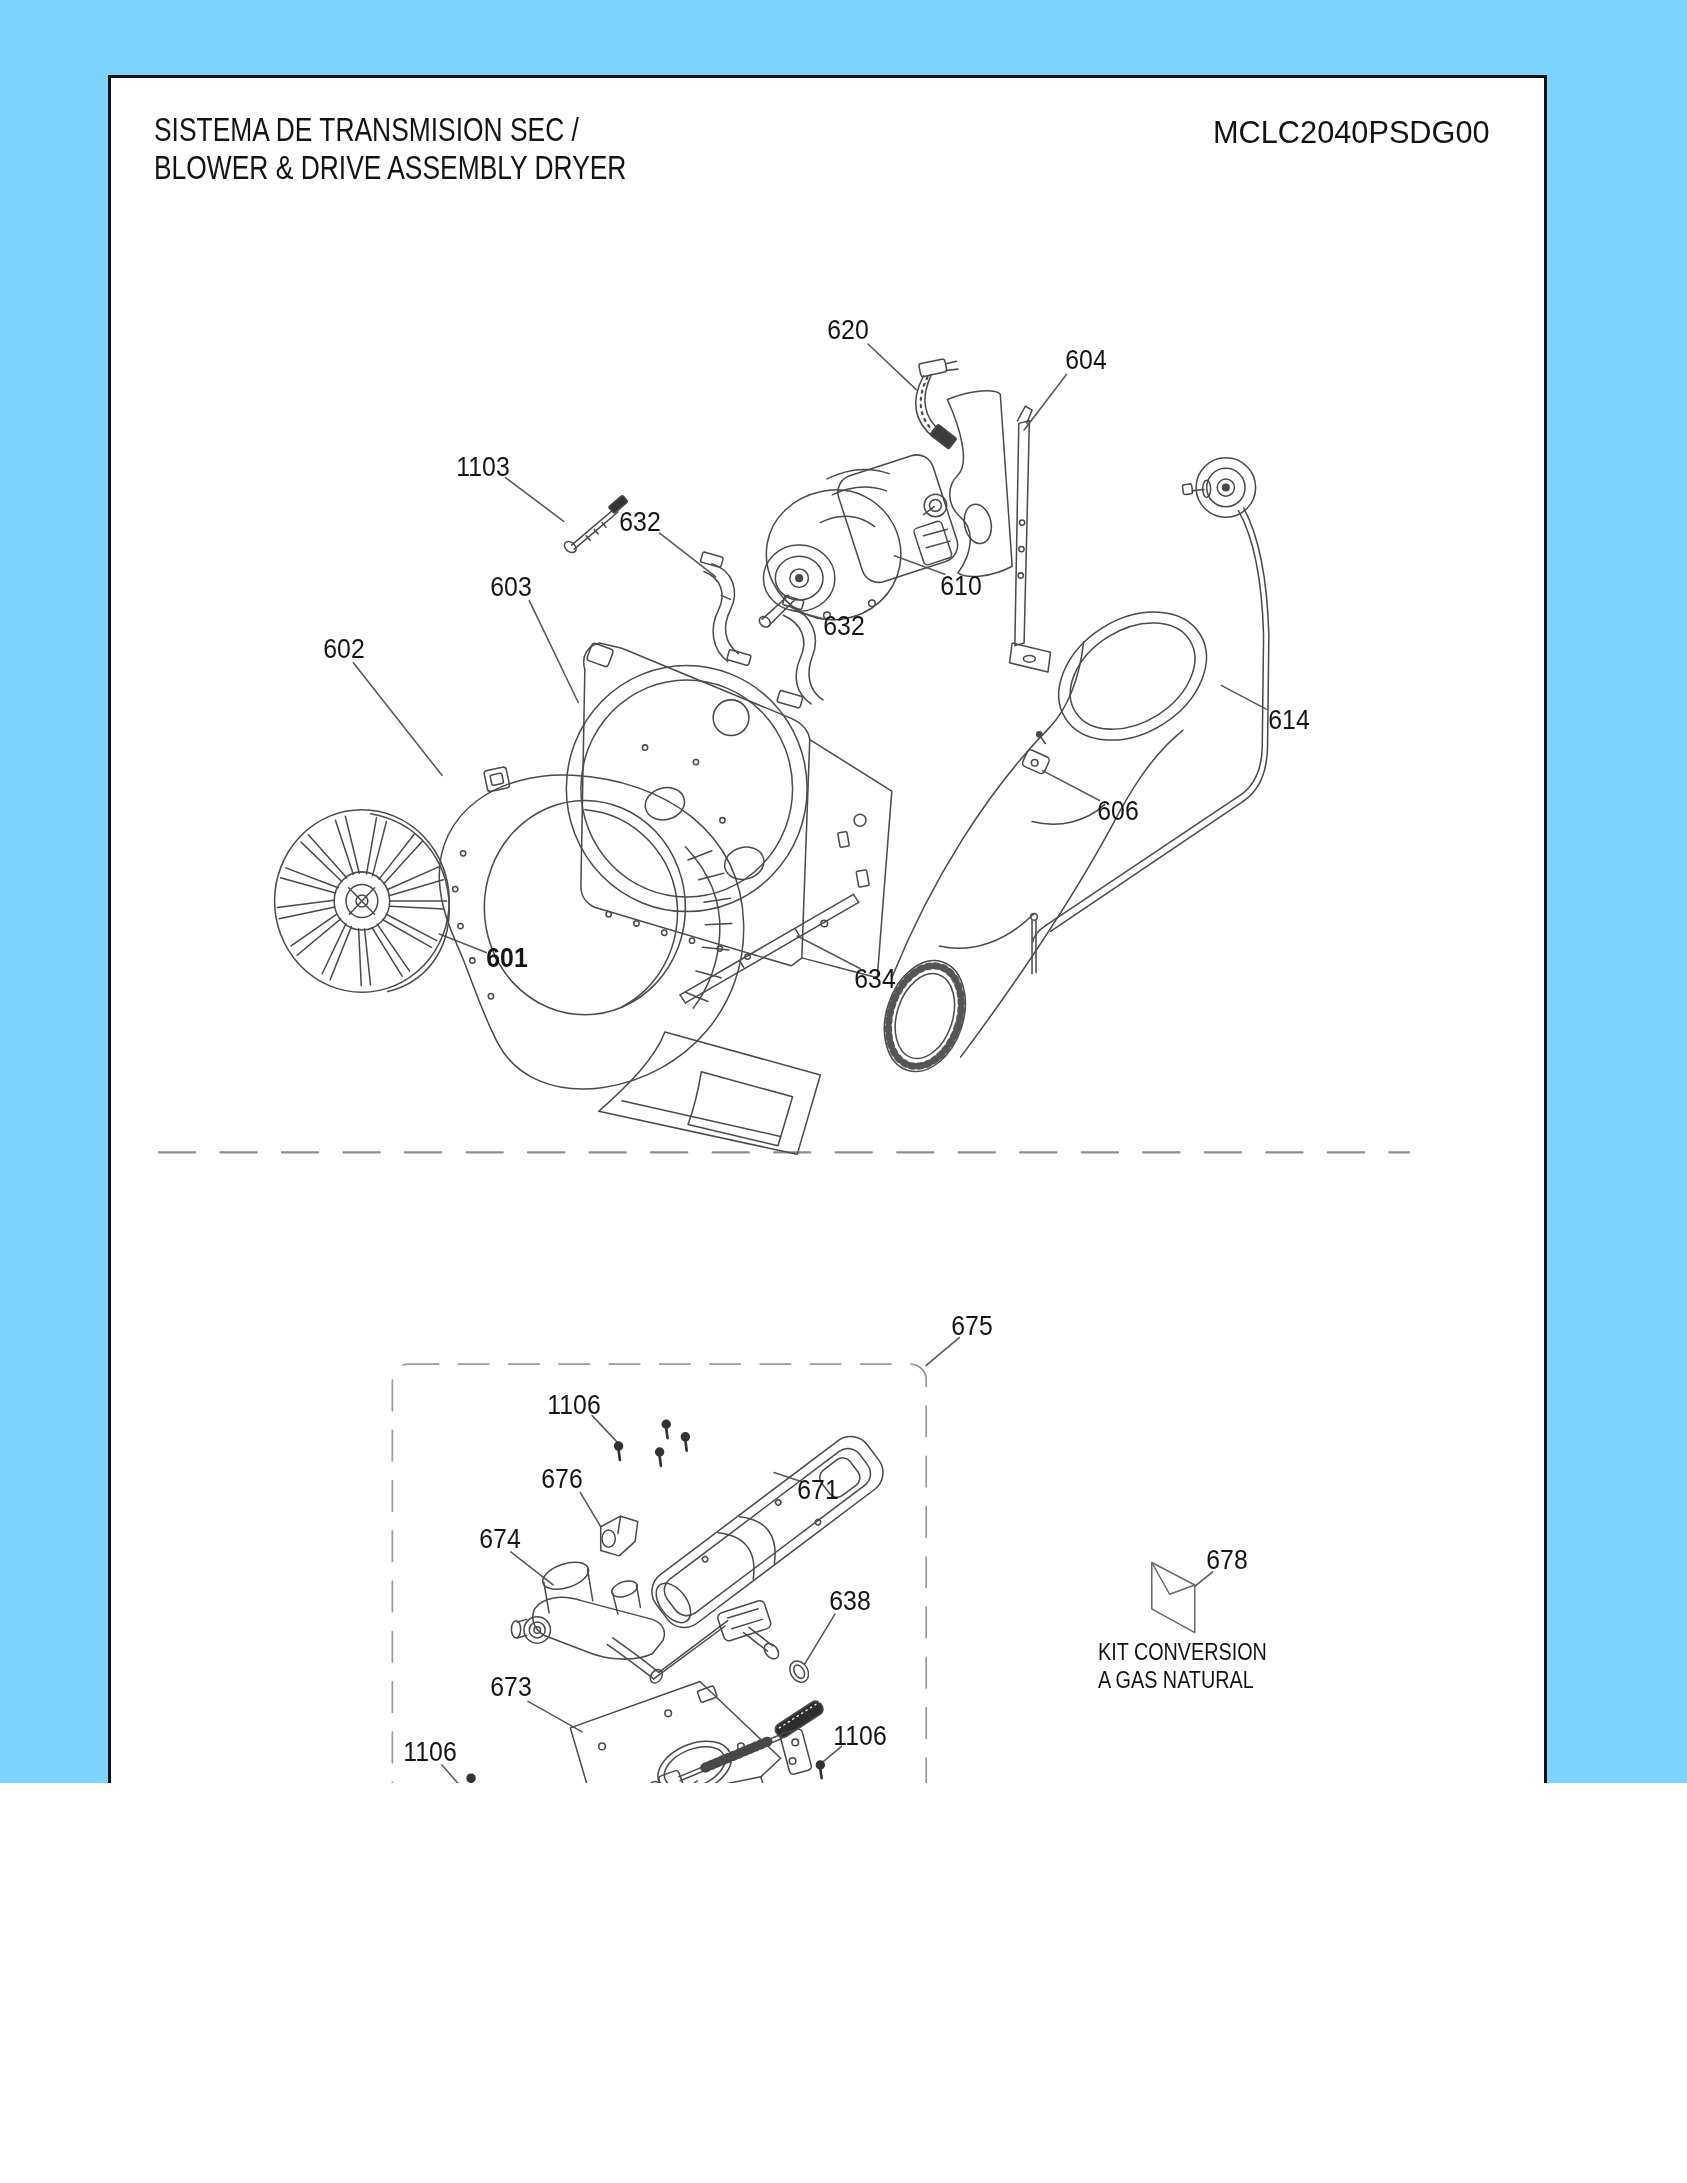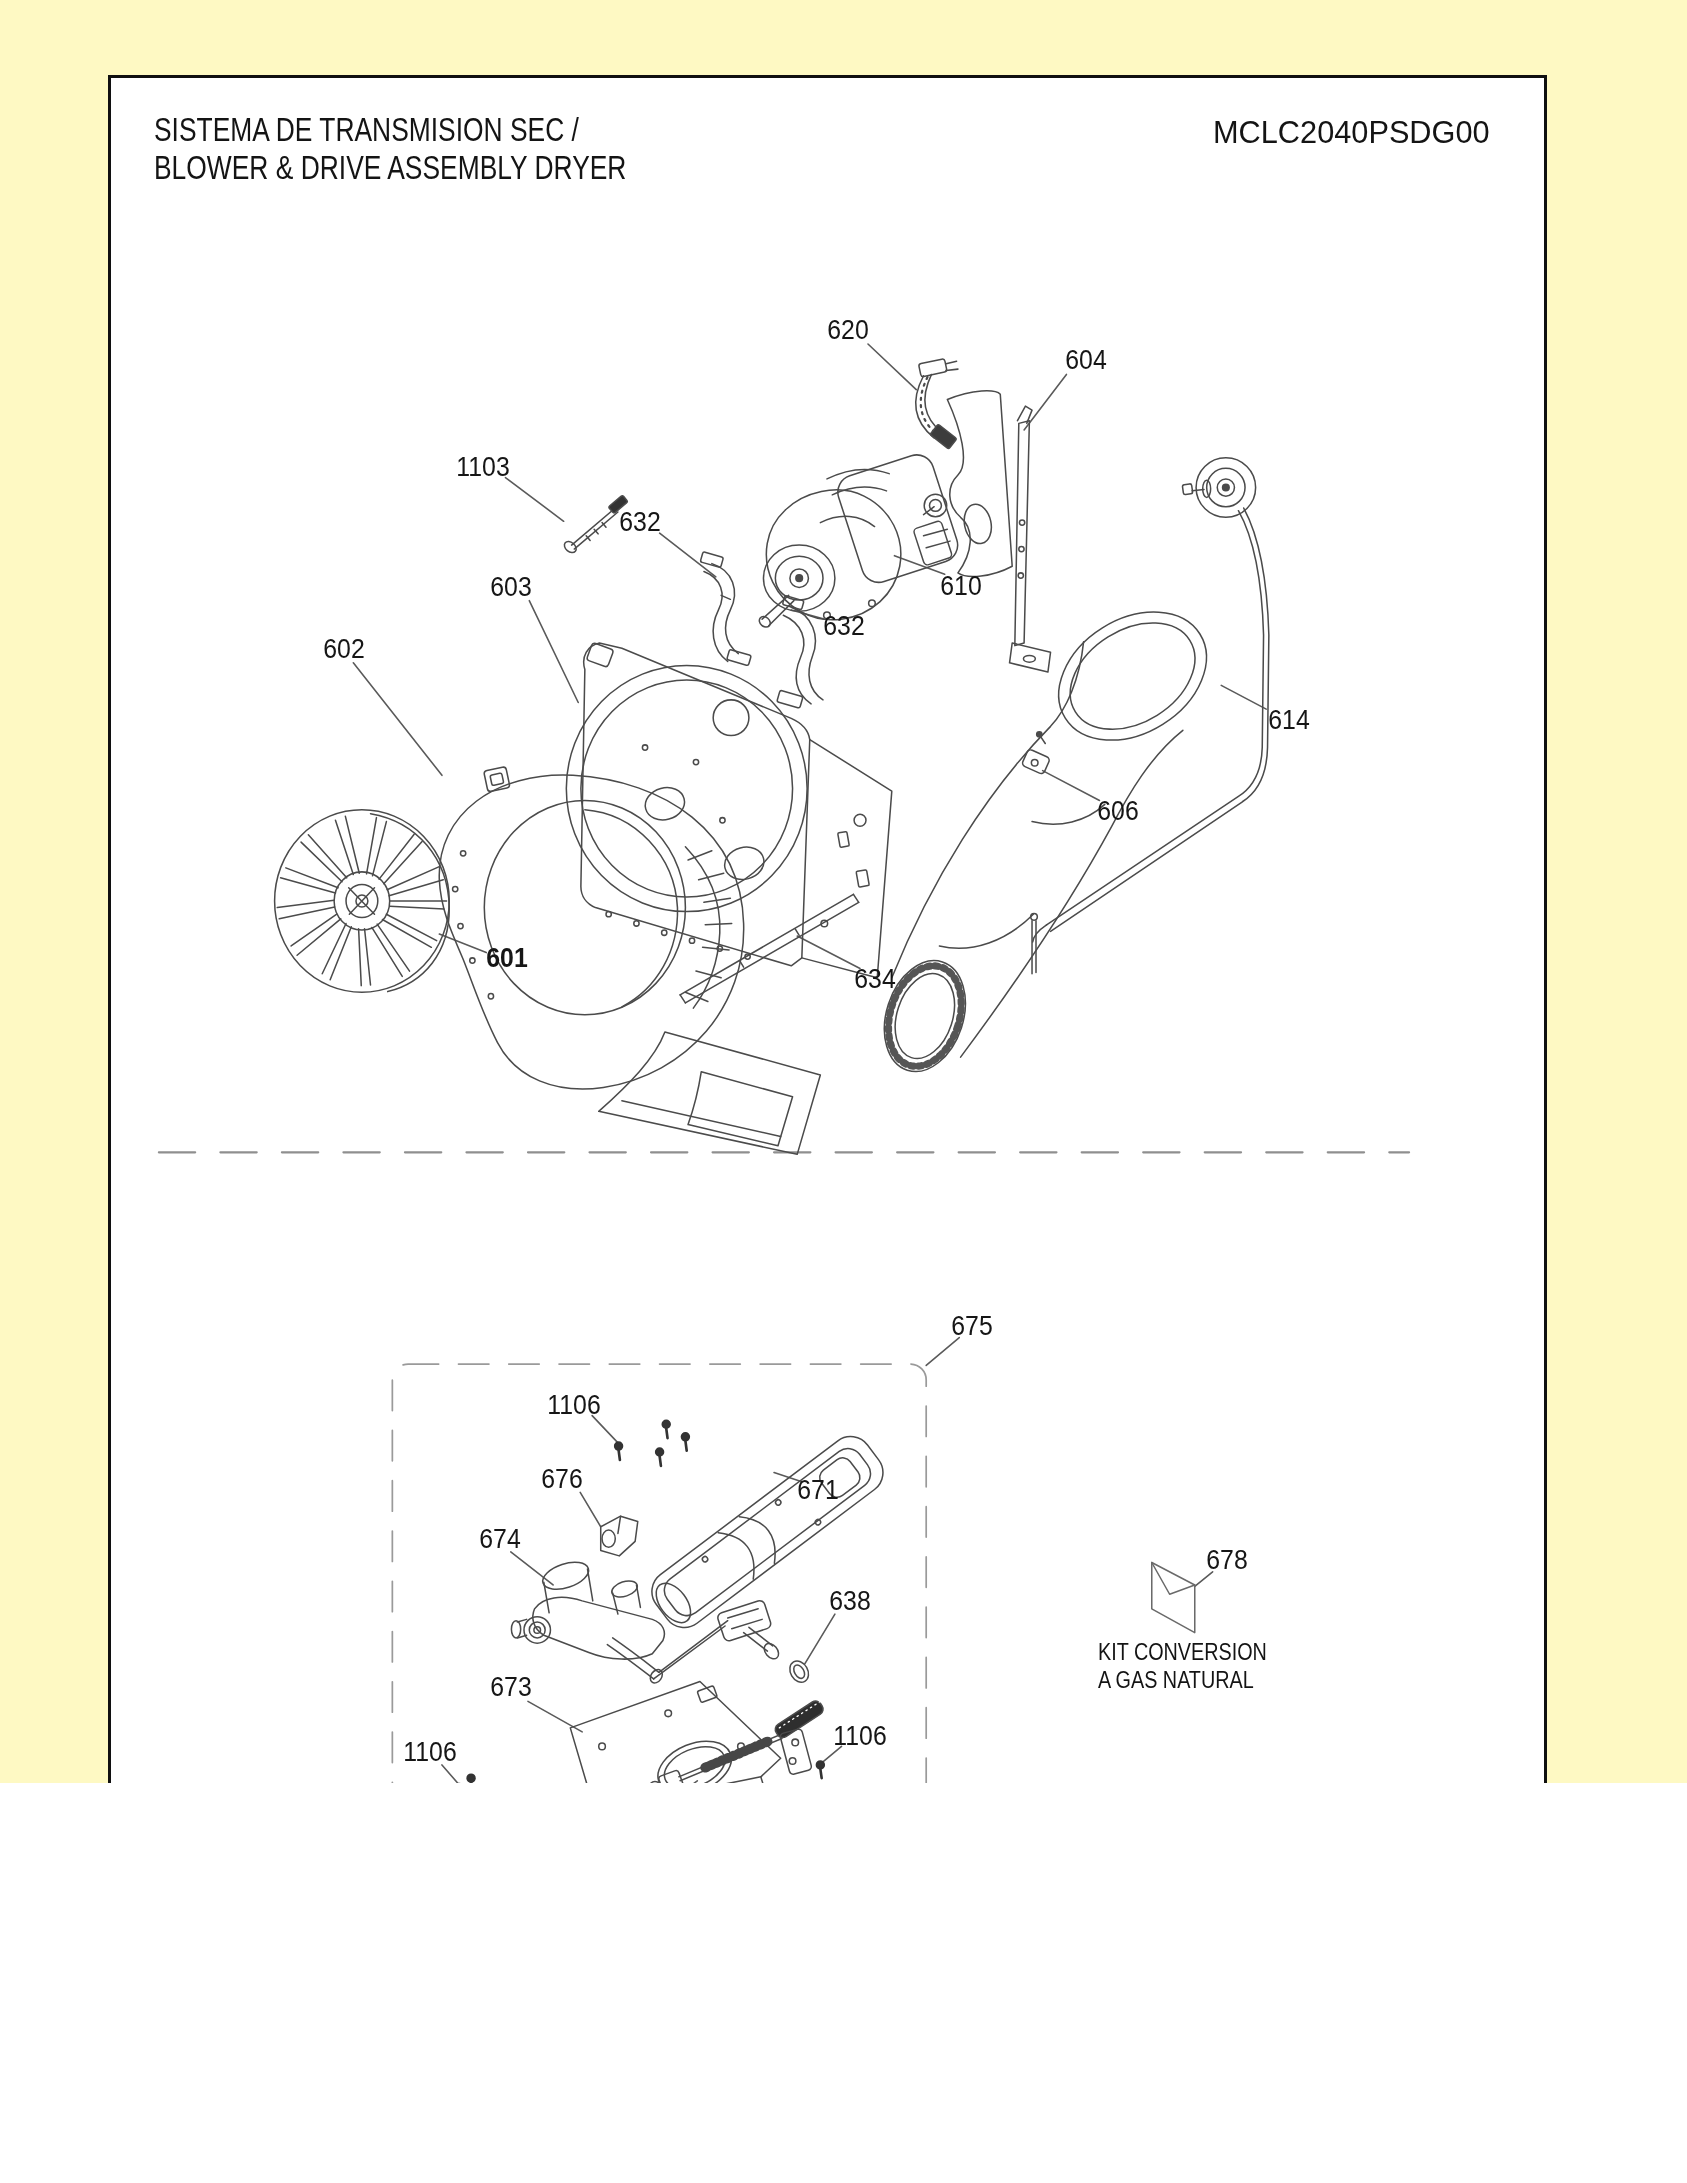--- a/index.html
+++ b/index.html
@@ -1,16 +1,16 @@
 <!DOCTYPE html>
 <html style="font-size:10.6px"><head>
 <meta charset="utf-8">
 <style>
   html,body{margin:0;padding:0;background:#ffffff;}
-  #canvas{position:relative;width:1687px;height:1783px;background:#fef9c3;overflow:hidden;
+  #canvas{position:relative;width:1687px;height:1783px;background:#7dd3fc;overflow:hidden;
           font-family:"Liberation Sans", sans-serif;color:#141414;}
   #sheet{position:absolute;left:108px;top:75px;width:1439px;height:1901px;
          border:3.3px solid #101010;box-sizing:border-box;background:#ffffff;}
   #art{position:absolute;left:0;top:0;width:1687px;height:2183px;}
   .callout{position:absolute;font-size:27px;font-weight:400;color:#161616;white-space:nowrap;
            transform:translate(-50%,-52%) scaleX(.92);letter-spacing:0;}
   .callout.bold{font-weight:700;}
   #title-block{position:absolute;left:154px;top:111px;font-size:33px;line-height:38px;
                font-weight:500;transform:scaleX(.80);transform-origin:left top;white-space:nowrap;}
   #model-number{position:absolute;left:1213px;top:114px;font-size:32px;font-weight:400;

